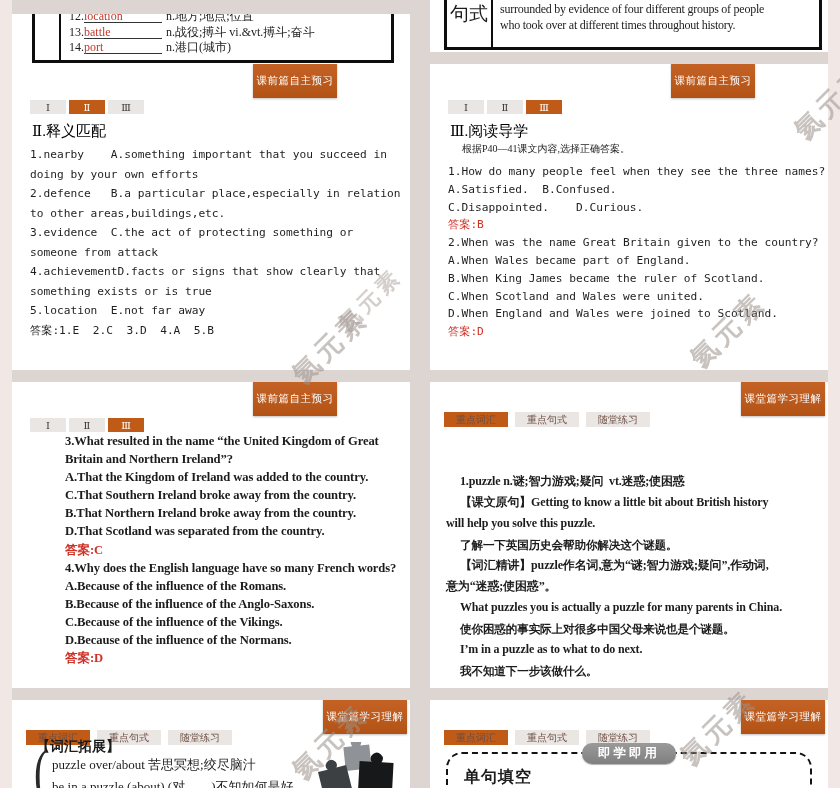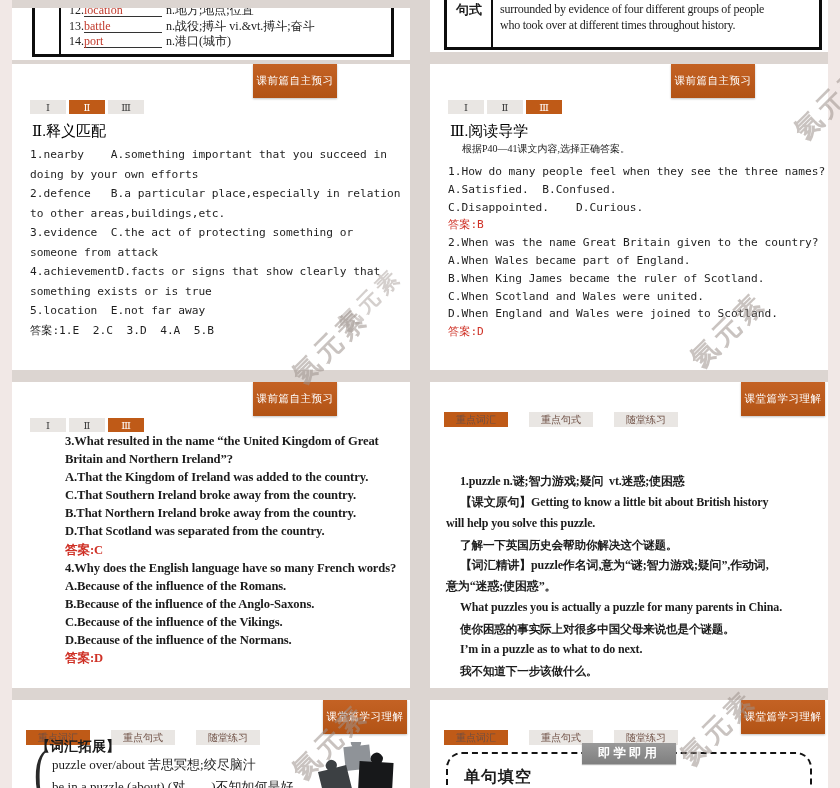--- a/index.html
+++ b/index.html
@@ -1,37 +1,37 @@
 <!DOCTYPE html>
 <html><head>
 <meta charset="utf-8">
 <style>
   html,body{margin:0;padding:0;}
   body{width:840px;height:788px;position:relative;overflow:hidden;background:#dcd5d1;
        font-family:"Liberation Serif","DejaVu Serif",serif;color:#1c1c1c;}
   .edge{position:absolute;top:0;width:12px;height:788px;background:#f1e8e6;z-index:1;}
   .edge.left{left:0;} .edge.right{right:0;}
   .card{position:absolute;background:#ffffff;overflow:hidden;z-index:2;}
-  .c-tl{left:12px;top:8px;width:398px;height:52px;}
+  .c-tl{left:12px;top:14px;width:398px;height:52px;}
   .c-tr{left:430px;top:0;width:398px;height:52px;}
   .c-ml{left:12px;top:64px;width:398px;height:306px;}
   .c-mr{left:430px;top:64px;width:398px;height:306px;}
   .c-bl{left:12px;top:382px;width:398px;height:306px;}
   .c-br{left:430px;top:382px;width:398px;height:306px;}
   .c-fl{left:12px;top:700px;width:398px;height:88px;}
   .c-fr{left:430px;top:700px;width:398px;height:88px;}
 
   .ribbon{position:absolute;top:0;height:34px;width:84px;background:linear-gradient(#c46224,#b25315);
           color:#fff;font-family:"Liberation Sans",sans-serif;font-size:10.5px;letter-spacing:.5px;
           display:flex;align-items:center;justify-content:center;box-shadow:0 1px 2px rgba(0,0,0,.25);}
   .ribbon.inset{right:73px;} .ribbon.flush{right:3px;}
 
   .tabbar{position:absolute;left:18px;display:flex;gap:3px;}
   .tabbar.roman{top:36px;}
-  .tabbar.cn{top:30px;left:14px;gap:21px;}
+  .tabbar.cn{top:30px;left:14px;gap:7px;}
   .tab{height:14px;min-width:28px;display:flex;align-items:center;justify-content:center;
        background:#e9e6e3;color:#3a3a3a;font-size:10px;padding:0 4px;}
   .tabbar.cn .tab{height:15px;min-width:56px;font-family:"Liberation Sans",sans-serif;color:#6d4e43;}
   .tab.active{background:#bf5a17;color:#ffffff;}
 
   .title{position:absolute;left:20px;font-size:15px;color:#000000;white-space:pre;}
   .intro{position:absolute;left:32px;font-size:10px;white-space:pre;}
   .monoblk{position:absolute;left:18px;width:376px;font-family:"DejaVu Sans Mono","Liberation Mono",monospace;
            font-size:11.2px;color:#1e1e1e;}
   .monoblk div{white-space:pre;line-height:19.5px;}
@@ -49,34 +49,34 @@
 
   .vocab-box{position:absolute;left:20px;top:-10px;width:356px;height:53px;border:3px solid #0d0d0d;display:flex;}
   .vocab-side{width:24px;border-right:2.5px solid #0d0d0d;}
   .vocab-main{padding:2px 0 0 8px;font-size:12px;}
   .vocab-row{line-height:15.5px;white-space:nowrap;}
   .blank{display:inline-block;min-width:78px;border-bottom:1.2px solid #333;color:#c0392b;line-height:12px;}
   .vdef{margin-left:4px;}
 
   .sent-box{position:absolute;left:14px;top:-34px;width:372px;height:78px;border:3px solid #0d0d0d;display:flex;}
   .sent-side{width:44px;border-right:2.5px solid #0d0d0d;display:flex;justify-content:center;}
-  .sent-label{margin-top:32px;font-weight:bold;font-size:13px;}
+  .sent-label{margin-top:32px;font-weight:normal;font-size:19px;}
   .sent-main{padding:32px 4px 0 7px;font-size:12px;letter-spacing:-.25px;}
   .sent-main div{white-space:nowrap;line-height:16px;}
 
   .exp-head{position:absolute;left:24px;top:38px;font-weight:bold;font-size:14px;}
   .brace{position:absolute;left:22px;top:42px;font-size:54px;line-height:1;color:#2a2a2a;
          transform:scale(.75,1.12);transform-origin:left top;font-weight:300;}
   .exp-items{position:absolute;left:40px;top:54px;font-size:13px;}
   .exp-items div{white-space:nowrap;line-height:22px;}
   .pz-art{position:absolute;right:6px;bottom:-6px;}
 
   .dash-box{position:absolute;left:16px;top:52px;width:362px;height:70px;border:2px dashed #141414;border-radius:16px;}
   .pill{position:absolute;top:-11px;left:50%;transform:translateX(-50%);background:linear-gradient(#9a9a9a,#7f7f7f);
-        color:#fff;font-weight:bold;font-size:12.5px;letter-spacing:3px;padding:2px 16px;border-radius:0;
+        color:#fff;font-weight:bold;font-size:12.5px;letter-spacing:3px;padding:2px 16px;border-radius:10px;
         white-space:nowrap;box-shadow:0 1px 1px rgba(0,0,0,.3);text-align:center;}
   .apply-title{position:absolute;left:16px;top:13px;font-weight:bold;font-size:16px;letter-spacing:1px;}
 
   .wm{position:absolute;z-index:50;color:rgba(156,146,140,.55);font-family:"Liberation Sans",sans-serif;
       font-weight:700;font-size:27px;letter-spacing:4px;white-space:nowrap;
       transform:translate(-50%,-50%) rotate(-45deg);pointer-events:none;}
   .wm1{left:330px;top:346px;} .wm2{left:370px;top:300px;font-size:22px;opacity:.8;}
   .wm3{left:728px;top:330px;} .wm4{left:832px;top:102px;}
   .wm5{left:330px;top:742px;} .wm6{left:718px;top:728px;}
 </style>

